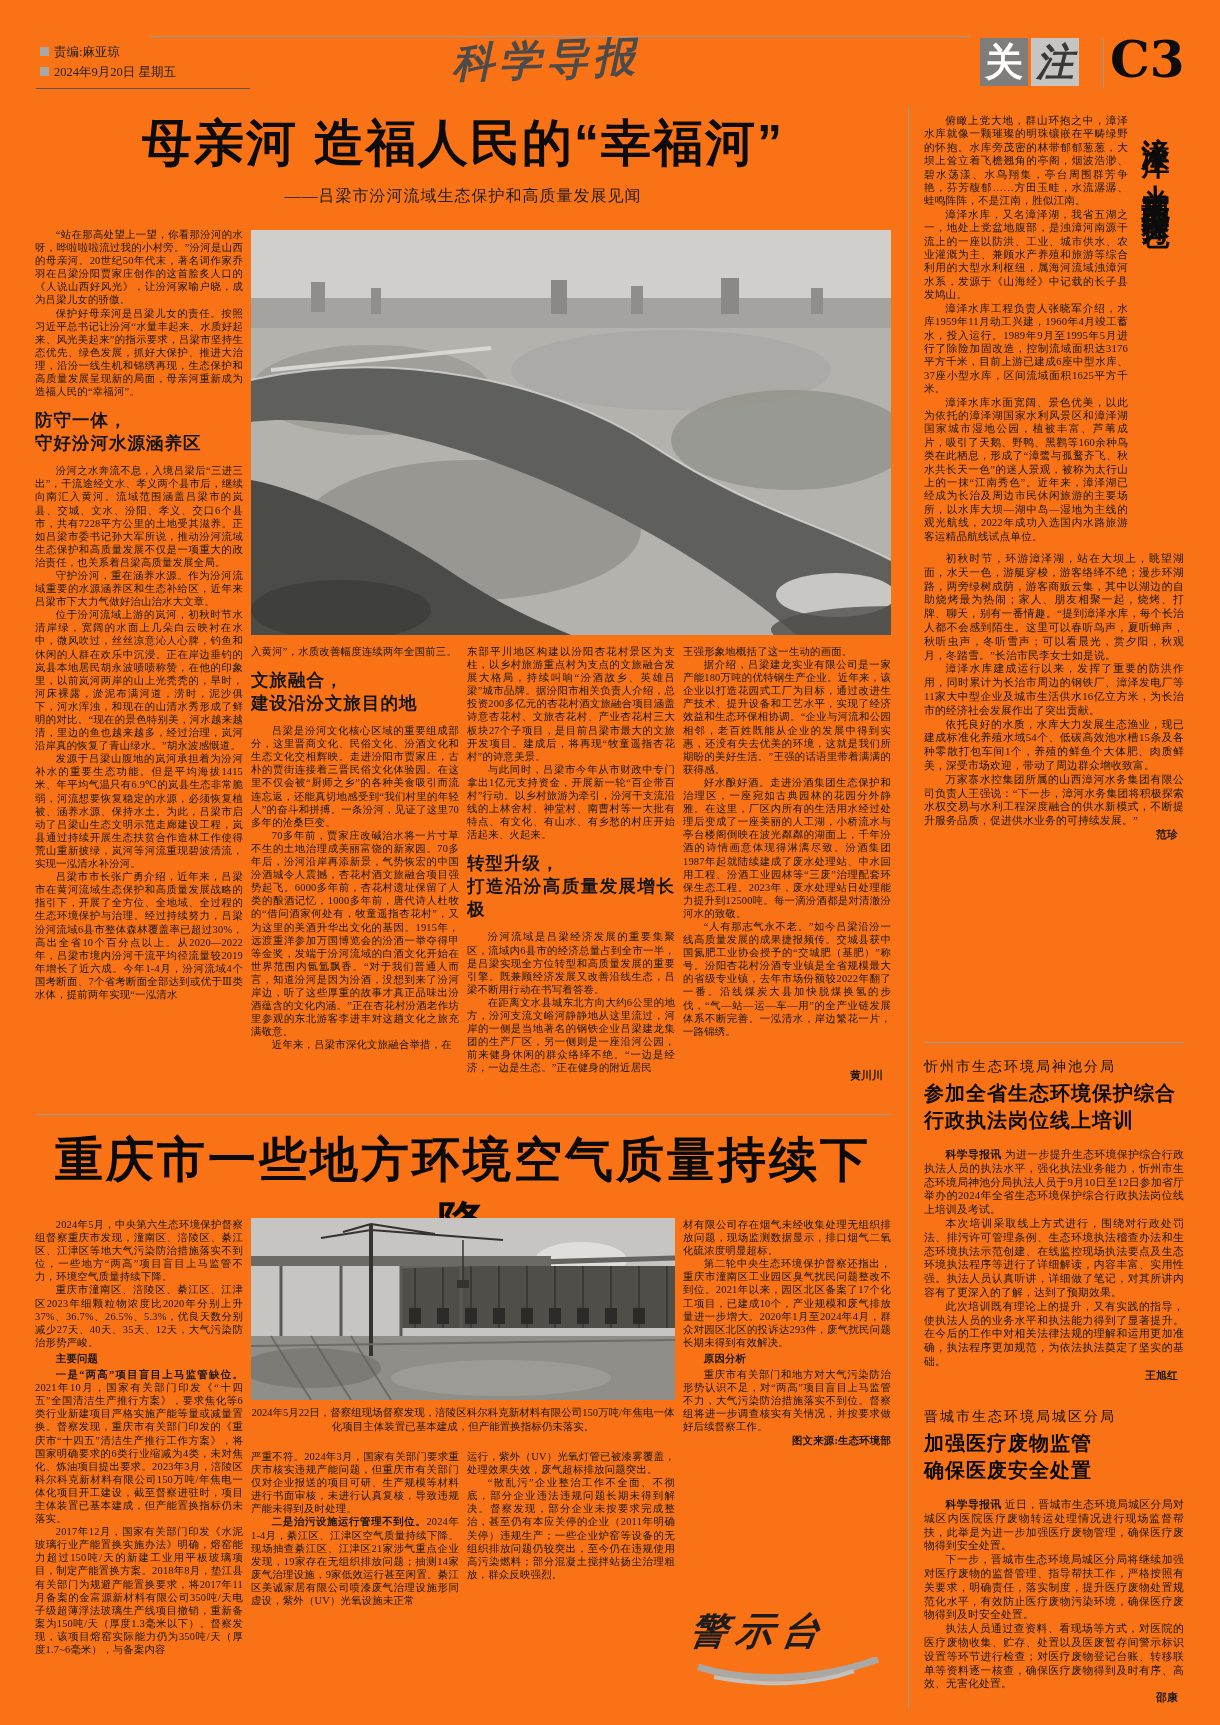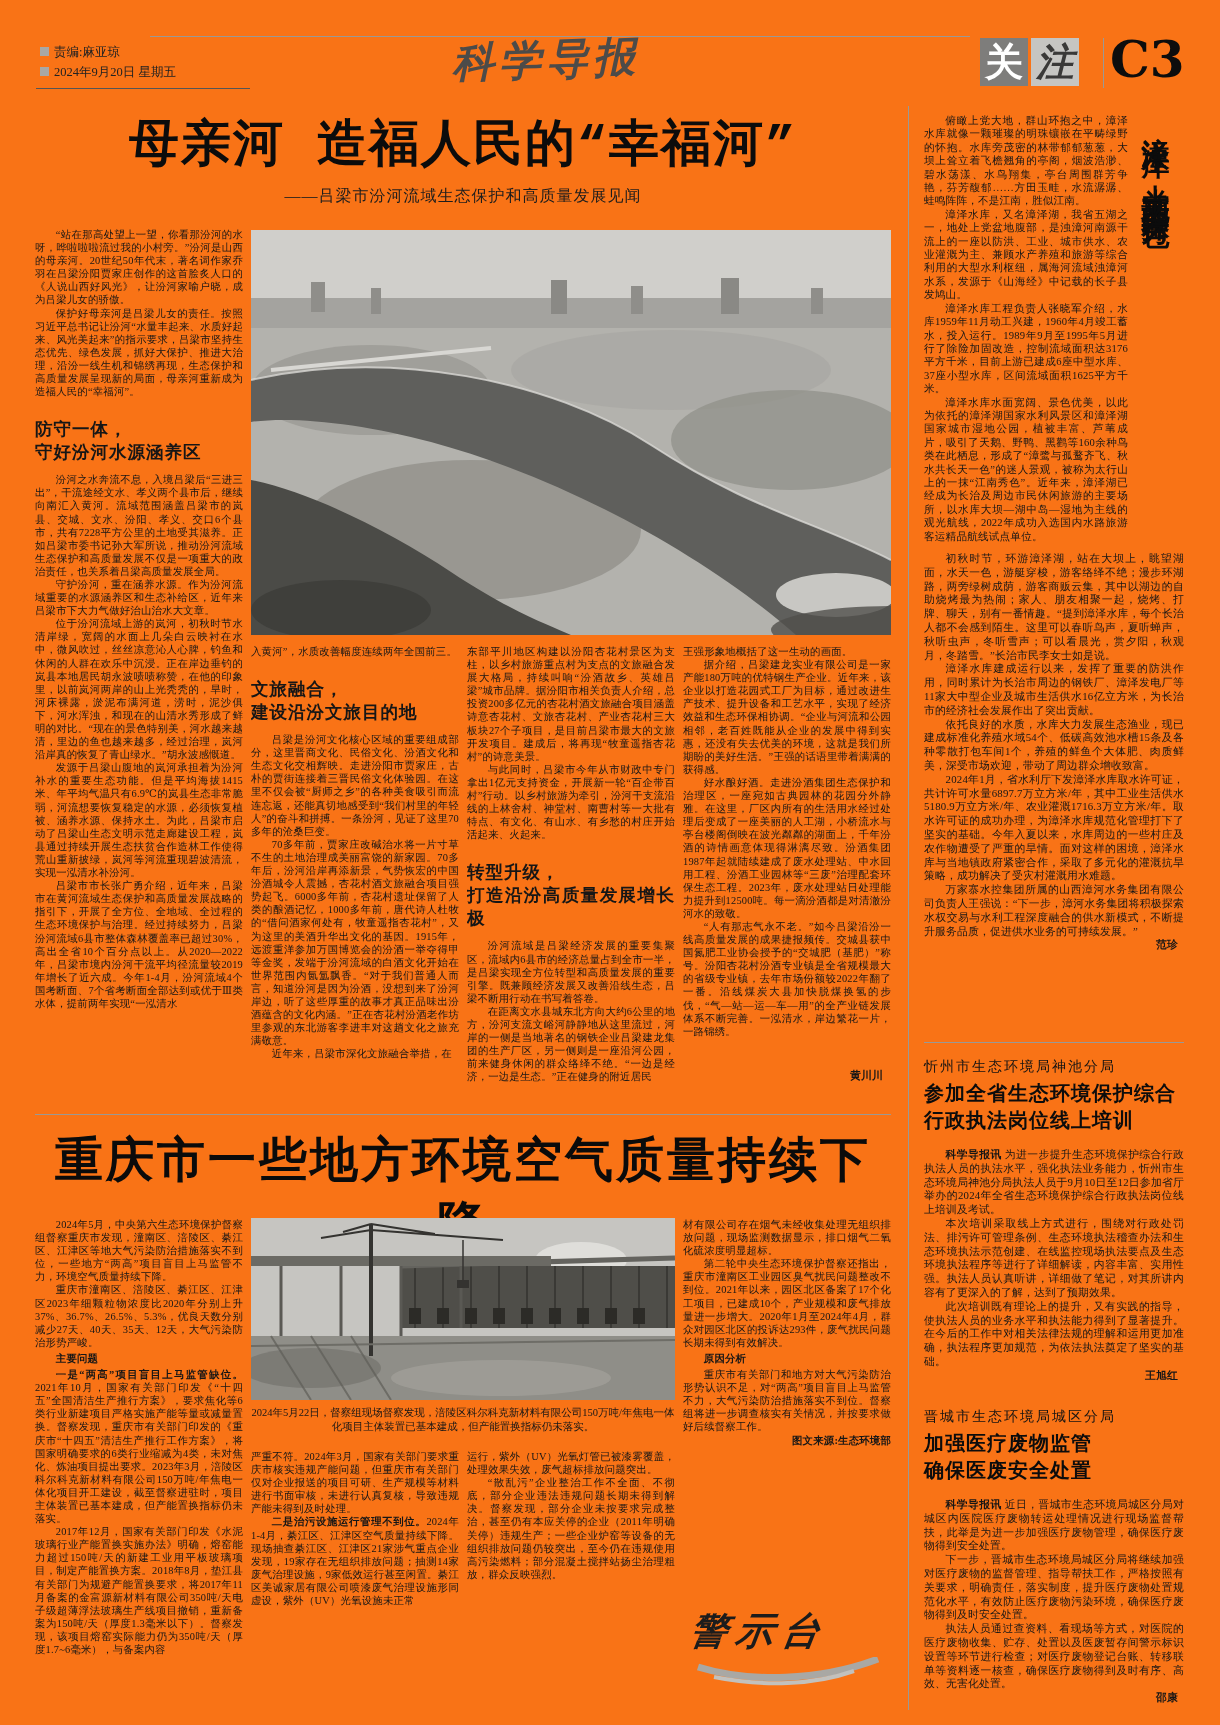--- a/index.html
+++ b/index.html
@@ -4,21 +4,21 @@
 <style>
   html,body{margin:0;padding:0;}
   body{width:1220px;height:1725px;background:#e8e7e4;font-family:"Liberation Serif","DejaVu Serif",serif;color:#161616;}
   .page{position:relative;width:1220px;height:1725px;background:#f97316;overflow:hidden;}
   .abs{position:absolute;}
   .rule{position:absolute;background:#9a9995;}
   
   .col{position:absolute;text-align:justify;font-size:10.4px;line-height:13.1px;overflow:hidden;letter-spacing:0.2px;}
   .col p{margin:0;text-indent:2em;}
   .col p.cont{text-indent:0;}
-  .col .sub{font-family:Liberation Serif, serif;font-weight:bold;font-size:17.5px;line-height:23px;white-space:pre-line;text-indent:0;margin:20px 0 9px 0;letter-spacing:1px;}
+  .col .sub{font-family:Liberation Serif, serif;font-weight:bold;font-size:17.5px;line-height:23px;white-space:pre-line;text-indent:0;margin:11px 0 9px 0;letter-spacing:1px;}
   .col .bsub{font-weight:bold;text-indent:2em;margin:3px 0;}
   .byline{font-weight:bold;text-align:right;text-indent:0 !important;padding-right:6px;}
   
   .editor{font-size:12.5px;line-height:20px;color:#222;}
   .sq{display:inline-block;width:9px;height:9px;background:#a9a8a4;margin-right:5px;}
   .masthead{font-family:"DejaVu Serif",serif;font-style:italic;font-weight:bold;font-size:42px;color:#4c4b49;letter-spacing:5px;transform:rotate(-2deg);}
   .badge{width:48px;height:48px;text-align:center;font-family:"Liberation Sans","DejaVu Sans",sans-serif;font-weight:bold;font-size:38px;line-height:48px;}
   .badge.dark{background:#7e7d7b;color:#fff;}
   .badge.light{background:#c6c5c2;color:#3a3938;font-family:"DejaVu Serif",serif;font-style:italic;}
   .pageno{font-family:"DejaVu Serif",serif;font-weight:bold;font-size:50px;color:#0d0d0d;}
@@ -46,21 +46,21 @@
     <div><span class="sq"></span><span>责编:麻亚琼</span></div>
     <div><span class="sq"></span><span>2024年9月20日  星期五</span></div>
   </div>
   <div class="rule" style="left:36px;top:88px;width:214px;height:1px;background:#555;"></div>
   <div class="abs masthead" style="left:452px;top:32px;">科学导报</div>
   <div class="abs badge dark" style="left:980px;top:38px;">关</div>
   <div class="abs badge light" style="left:1031px;top:38px;">注</div>
   <div class="rule" style="left:1103px;top:38px;width:1px;height:50px;"></div>
   <div class="abs pageno" style="left:1110px;top:30px;">C3</div>
 
-  <div class="abs hl1" style="left:35px;top:110px;width:856px;font-family:Liberation Mono, monospace;">母亲河  造福人民的“幸福河”</div>
+  <div class="abs hl1" style="left:35px;top:110px;width:856px;">母亲河  造福人民的“幸福河”</div>
   <div class="abs dek" style="left:35px;top:186px;width:856px;">——吕梁市汾河流域生态保护和高质量发展见闻</div>
 
   <div class="col" style="left:35px;top:228px;width:208px;height:862px;">
     <p>“站在那高处望上一望，你看那汾河的水呀，哗啦啦啦流过我的小村旁。”汾河是山西的母亲河。20世纪50年代末，著名词作家乔羽在吕梁汾阳贾家庄创作的这首脍炙人口的《人说山西好风光》，让汾河家喻户晓，成为吕梁儿女的骄傲。</p>
     <p>保护好母亲河是吕梁儿女的责任。按照习近平总书记让汾河“水量丰起来、水质好起来、风光美起来”的指示要求，吕梁市坚持生态优先、绿色发展，抓好大保护、推进大治理，沿汾一线生机和锦绣再现，生态保护和高质量发展呈现新的局面，母亲河重新成为造福人民的“幸福河”。</p>
     <div class="sub">防守一体，
 守好汾河水源涵养区</div>
     <p>汾河之水奔流不息，入境吕梁后“三进三出”，干流途经文水、孝义两个县市后，继续向南汇入黄河。流域范围涵盖吕梁市的岚县、交城、文水、汾阳、孝义、交口6个县市，共有7228平方公里的土地受其滋养。正如吕梁市委书记孙大军所说，推动汾河流域生态保护和高质量发展不仅是一项重大的政治责任，也关系着吕梁高质量发展全局。</p>
     <p>守护汾河，重在涵养水源。作为汾河流域重要的水源涵养区和生态补给区，近年来吕梁市下大力气做好治山治水大文章。</p>
     <p>位于汾河流域上游的岚河，初秋时节水清岸绿，宽阔的水面上几朵白云映衬在水中，微风吹过，丝丝凉意沁人心脾，钓鱼和休闲的人群在欢乐中沉浸。正在岸边垂钓的岚县本地居民胡永波啧啧称赞，在他的印象里，以前岚河两岸的山上光秃秃的，旱时，河床裸露，淤泥布满河道，涝时，泥沙俱下，河水浑浊，和现在的山清水秀形成了鲜明的对比。“现在的景色特别美，河水越来越清，里边的鱼也越来越多，经过治理，岚河沿岸真的恢复了青山绿水。”胡永波感慨道。</p>
@@ -125,21 +125,20 @@
   <div class="col" style="left:924px;top:114px;width:204px;height:434px;font-size:10.6px;line-height:13.4px;">
     <p>俯瞰上党大地，群山环抱之中，漳泽水库就像一颗璀璨的明珠镶嵌在平畴绿野的怀抱。水库旁茂密的林带郁郁葱葱，大坝上耸立着飞檐翘角的亭阁，烟波浩渺、碧水荡漾、水鸟翔集，亭台周围群芳争艳，芬芳馥郁……方田玉畦，水流潺潺、蛙鸣阵阵，不是江南，胜似江南。</p>
     <p>漳泽水库，又名漳泽湖，我省五湖之一，地处上党盆地腹部，是浊漳河南源干流上的一座以防洪、工业、城市供水、农业灌溉为主、兼顾水产养殖和旅游等综合利用的大型水利枢纽，属海河流域浊漳河水系，发源于《山海经》中记载的长子县发鸠山。</p>
     <p>漳泽水库工程负责人张晓军介绍，水库1959年11月动工兴建，1960年4月竣工蓄水，投入运行。1989年9月至1995年5月进行了除险加固改造，控制流域面积达3176平方千米，目前上游已建成6座中型水库、37座小型水库，区间流域面积1625平方千米。</p>
     <p>漳泽水库水面宽阔、景色优美，以此为依托的漳泽湖国家水利风景区和漳泽湖国家城市湿地公园，植被丰富、芦苇成片，吸引了天鹅、野鸭、黑鹳等160余种鸟类在此栖息，形成了“漳鹭与孤鹜齐飞、秋水共长天一色”的迷人景观，被称为太行山上的一抹“江南秀色”。近年来，漳泽湖已经成为长治及周边市民休闲旅游的主要场所，以水库大坝—湖中岛—湿地为主线的观光航线，2022年成功入选国内水路旅游客运精品航线试点单位。</p>
   </div>
   <div class="col" style="left:924px;top:552px;width:260px;height:478px;font-size:10.8px;line-height:13.8px;">
     <p>初秋时节，环游漳泽湖，站在大坝上，眺望湖面，水天一色，游艇穿梭，游客络绎不绝；漫步环湖路，两旁绿树成荫，游客商贩云集，其中以湖边的自助烧烤最为热闹；家人、朋友相聚一起，烧烤、打牌、聊天，别有一番情趣。“提到漳泽水库，每个长治人都不会感到陌生。这里可以春听鸟声，夏听蝉声，秋听虫声，冬听雪声；可以看晨光，赏夕阳，秋观月，冬踏雪。”长治市民李女士如是说。</p>
     <p>漳泽水库建成运行以来，发挥了重要的防洪作用，同时累计为长治市周边的钢铁厂、漳泽发电厂等11家大中型企业及城市生活供水16亿立方米，为长治市的经济社会发展作出了突出贡献。</p>
     <p>依托良好的水质，水库大力发展生态渔业，现已建成标准化养殖水域54个、低碳高效池水槽15条及各种零散打包车间1个，养殖的鲜鱼个大体肥、肉质鲜美，深受市场欢迎，带动了周边群众增收致富。</p>
-    <p>2024年1月，省水利厅下发漳泽水库取水许可证，共计许可水量6897.7万立方米/年，其中工业生活供水5180.9万立方米/年、农业灌溉1716.3万立方米/年。取水许可证的成功办理，为漳泽水库规范化管理打下了坚实的基础。今年入夏以来，水库周边的一些村庄及农作物遭受了严重的旱情。面对这样的困境，漳泽水库与当地镇政府紧密合作，采取了多元化的灌溉抗旱策略，成功解决了受灾村灌溉用水难题。</p>
     <p>万家寨水控集团所属的山西漳河水务集团有限公司负责人王强说：“下一步，漳河水务集团将积极探索水权交易与水利工程深度融合的供水新模式，不断提升服务品质，促进供水业务的可持续发展。”</p>
     <p class="byline">范珍</p>
   </div>
 
   <div class="rule" style="left:35px;top:1114px;width:856px;height:1px;"></div>
   <div class="abs hl2" style="left:35px;top:1128px;width:856px;">重庆市一些地方环境空气质量持续下降</div>
 
   <div class="col" style="left:35px;top:1218px;width:208px;height:500px;">
     <p>2024年5月，中央第六生态环境保护督察组督察重庆市发现，潼南区、涪陵区、綦江区、江津区等地大气污染防治措施落实不到位，一些地方“两高”项目盲目上马监管不力，环境空气质量持续下降。</p>
     <p>重庆市潼南区、涪陵区、綦江区、江津区2023年细颗粒物浓度比2020年分别上升37%、36.7%、26.5%、5.3%，优良天数分别减少27天、40天、35天、12天，大气污染防治形势严峻。</p>

